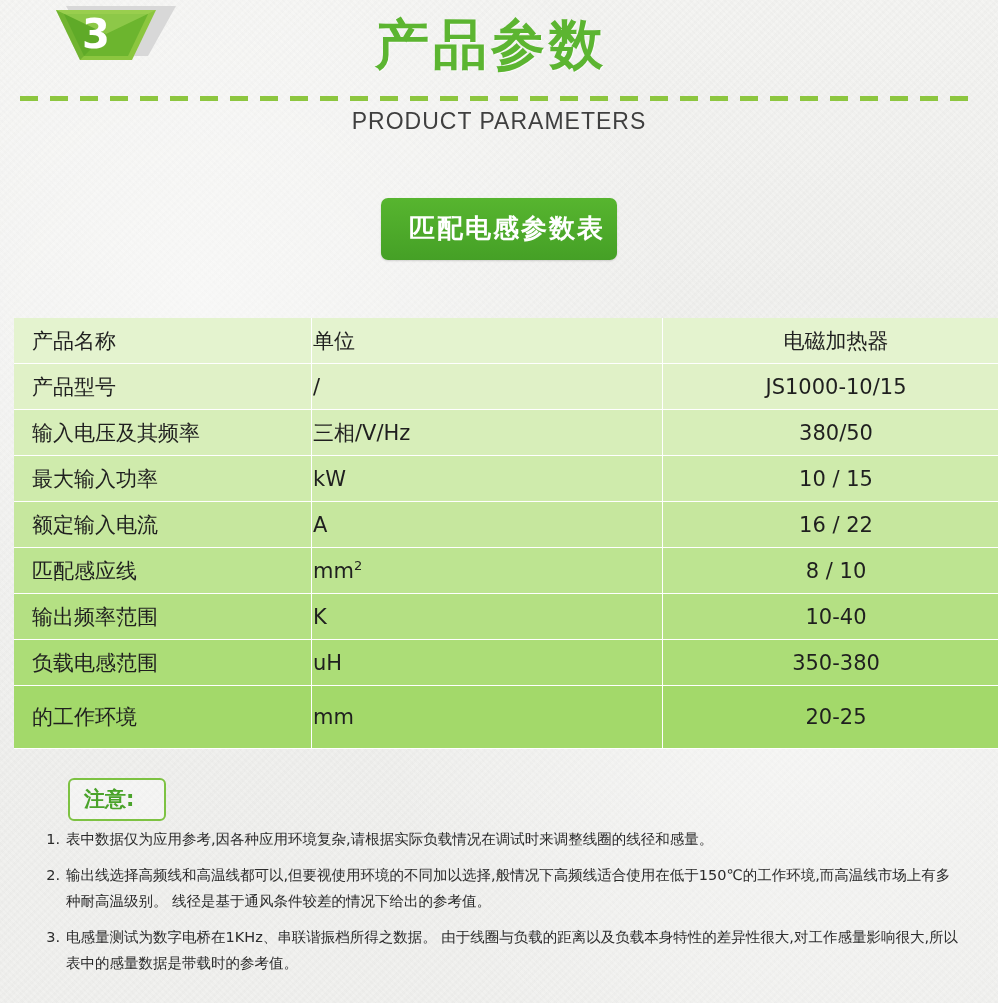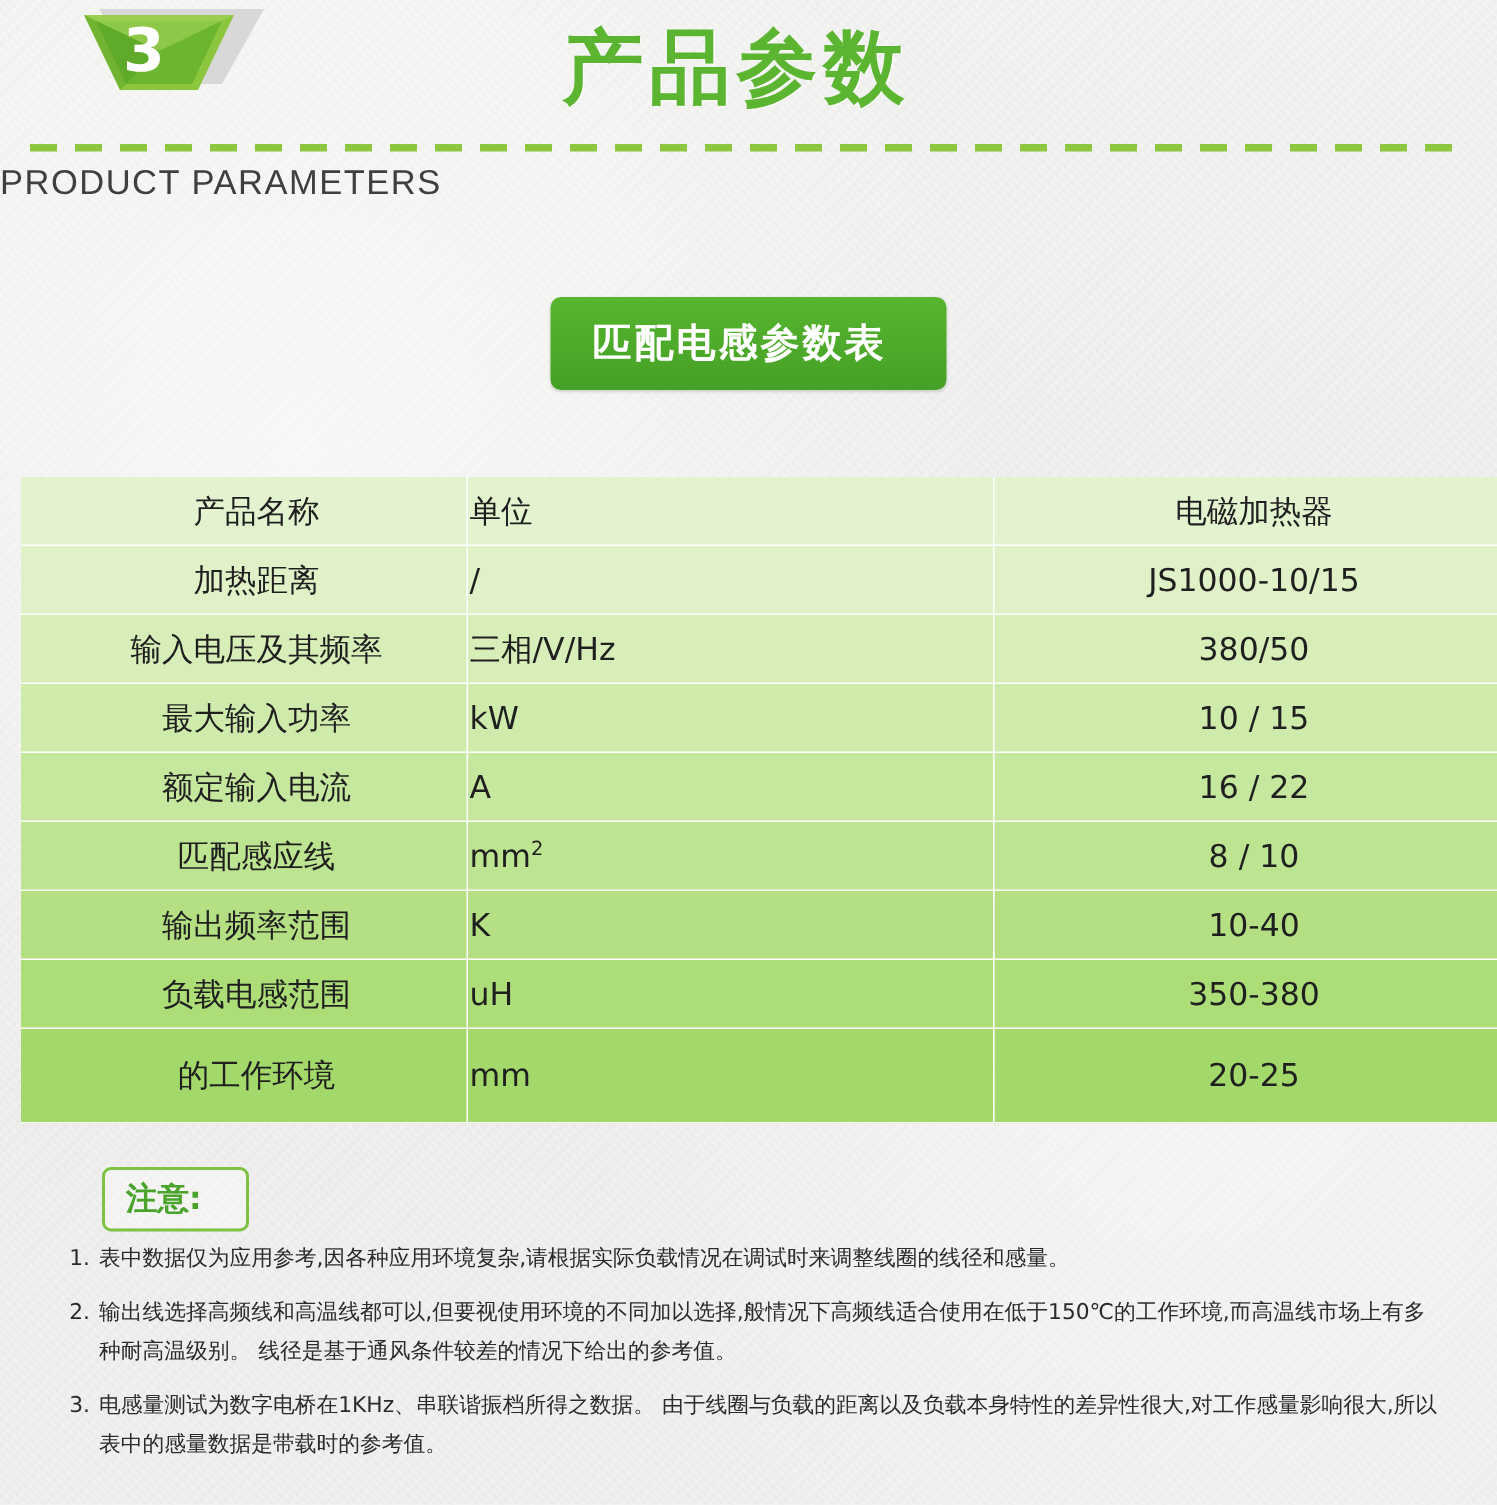--- a/index.html
+++ b/index.html
@@ -59,42 +59,42 @@
     right: 20px;
     top: 96px;
     height: 5px;
     background-image: repeating-linear-gradient(to right, #8dc63f 0px, #8dc63f 18px, rgba(0,0,0,0) 18px, rgba(0,0,0,0) 30px);
   }
   .title-en {
     position: absolute;
     left: 0;
     right: 0;
     top: 108px;
-    text-align: left;
+    text-align: center;
     font-size: 23px;
     color: #3f3f3f;
     letter-spacing: 1px;
   }
 
   
   .section-label-wrap {
     position: absolute;
     left: 0;
     right: 0;
     top: 198px;
     text-align: center;
   }
   .section-label {
     display: inline-block;
     background: linear-gradient(180deg, #57b52f 0%, #45a026 100%);
     color: #ffffff;
     font-size: 26px;
     font-weight: bold;
     letter-spacing: 2px;
-    padding: 13px 40px 14px 28px;
+    padding: 13px 12px 14px 28px;
     border-radius: 7px;
     box-shadow: 0 1px 2px rgba(0,0,0,0.15);
   }
 
   
   .watermark {
     position: absolute;
     left: 520px;
     top: 440px;
     width: 260px;
@@ -132,21 +132,21 @@
     border-collapse: collapse;
     table-layout: fixed;
   }
   .table td {
     height: 43px;
     font-size: 21px;
     color: #1f1f1f;
     border-bottom: 1px solid #ffffff;
     font-family: "DejaVu Sans", "Liberation Sans", sans-serif;
   }
-  .col-name { width: 278px; padding-left: 18px; text-align: center; }
+  .col-name { width: 278px; padding-left: 18px; text-align: left; }
   .col-unit { width: 348px; text-align: left; border-left: 1px solid #ffffff; border-right: 1px solid #ffffff; }
   .col-val  { width: 344px; text-align: center; }
 
   .row-0 td { background: #e4f3cf; }
   .row-1 td { background: #e0f1c7; }
   .row-2 td { background: #d7eeb9; }
   .row-3 td { background: #cfebac; }
   .row-4 td { background: #c6e79e; }
   .row-5 td { background: #bde491; }
   .row-6 td { background: #b4e083; }
@@ -236,21 +236,21 @@
   </div>
 
   <table class="table">
     <tbody>
       <tr class="row-0">
         <td class="col-name">产品名称</td>
         <td class="col-unit">单位</td>
         <td class="col-val">电磁加热器</td>
       </tr>
       <tr class="row-1">
-        <td class="col-name">加热距离</td>
+        <td class="col-name">产品型号</td>
         <td class="col-unit">/</td>
         <td class="col-val">JS1000-10/15</td>
       </tr>
       <tr class="row-2">
         <td class="col-name">输入电压及其频率</td>
         <td class="col-unit">三相/V/Hz</td>
         <td class="col-val">380/50</td>
       </tr>
       <tr class="row-3">
         <td class="col-name">最大输入功率</td>

